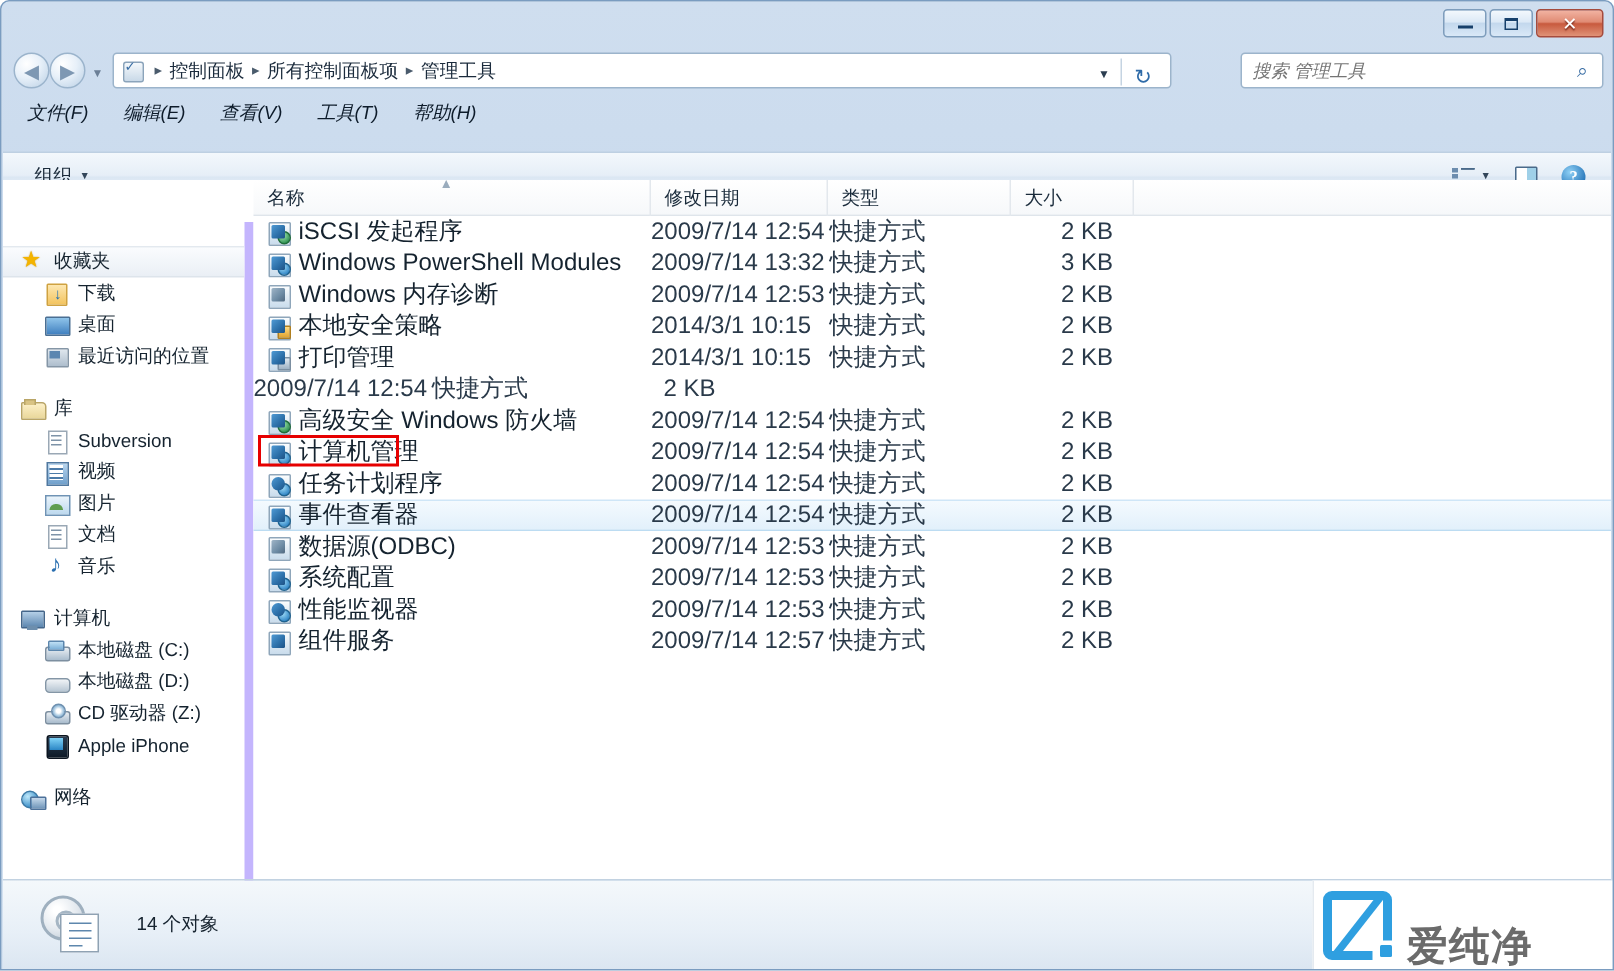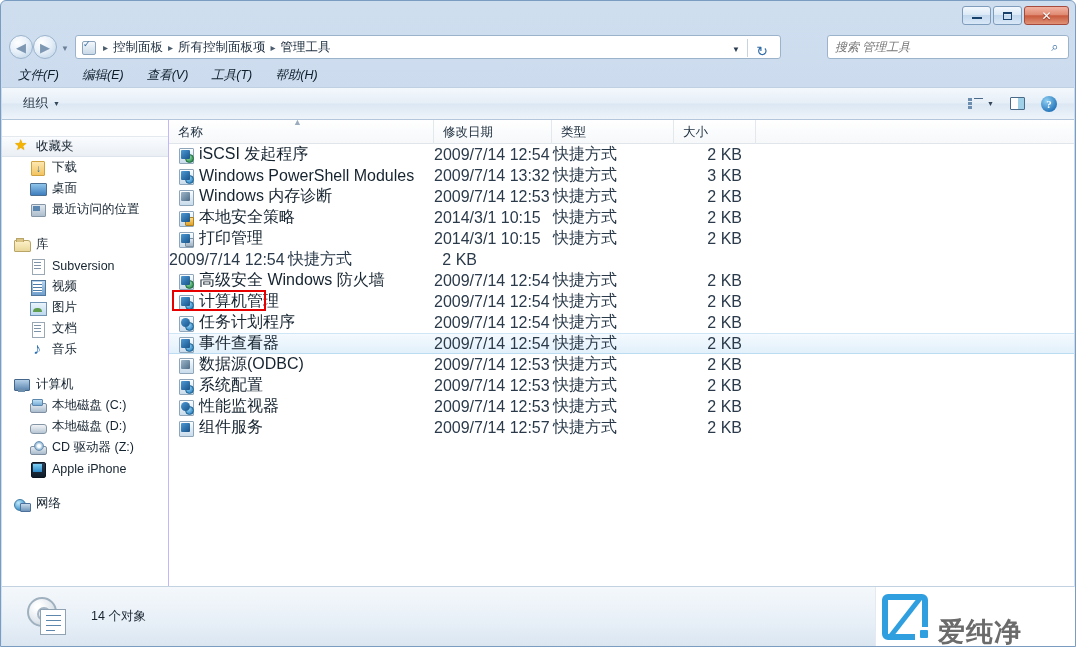--- a/index.html
+++ b/index.html
@@ -120,21 +120,21 @@
     display: flex; align-items: center; padding-left: 14px;
   }
   .menu-item {
     font-size: 12.5px; color: #0d1b2a; margin-right: 17px; cursor: pointer;
     padding: 2px 3px;
     font-style: italic;
   }
 
   
   #toolbar {
-    position: absolute; left: 1px; top: 86px; width: 1072px; height: 33px;
+    position: absolute; left: 1px; top: 100px; width: 1072px; height: 33px;
     background: linear-gradient(to bottom, #f3f8fc 0%, #e6eef7 48%, #dbe7f3 52%, #eef4fa 100%);
     border-top: 1px solid #bed0e2;
     border-bottom: 1px solid #b4c7da;
     display: flex; align-items: center;
   }
   #btn-organize {
     margin-left: 16px; font-size: 12.5px; color: #1a2a3a; cursor: pointer;
     display:flex; align-items:center; gap:5px; padding: 3px 5px;
   }
   .caret { font-size: 7px; color:#33465a; }
@@ -162,24 +162,25 @@
 
   
   #body {
     position:absolute; left:1px; top:119px; width:1072px; height:466px;
     background:#ffffff;
     display:flex;
   }
   #sidebar {
     width: 167px; height: 100%;
     background: #ffffff;
-    border-right: 1px solid #c4b5fd;
+    border-right: 6px solid #c4b5fd;
     padding-top: 16px;
     overflow: hidden;
     position:relative;
+    margin-top:28px;
   }
   .nav-group { margin-bottom: 2px; }
   .nav-row {
     display:flex; align-items:center; height: 21px; padding-left: 12px; cursor:pointer;
     font-size:12.5px; color:#15232f; white-space:nowrap;
   }
   .nav-row.child { padding-left: 28px; }
   .nav-row.header-sel {
     background: linear-gradient(to bottom, #fafcfe, #eaeff5);
     border-top:1px solid #e3e9ef; border-bottom:1px solid #dde4eb;

